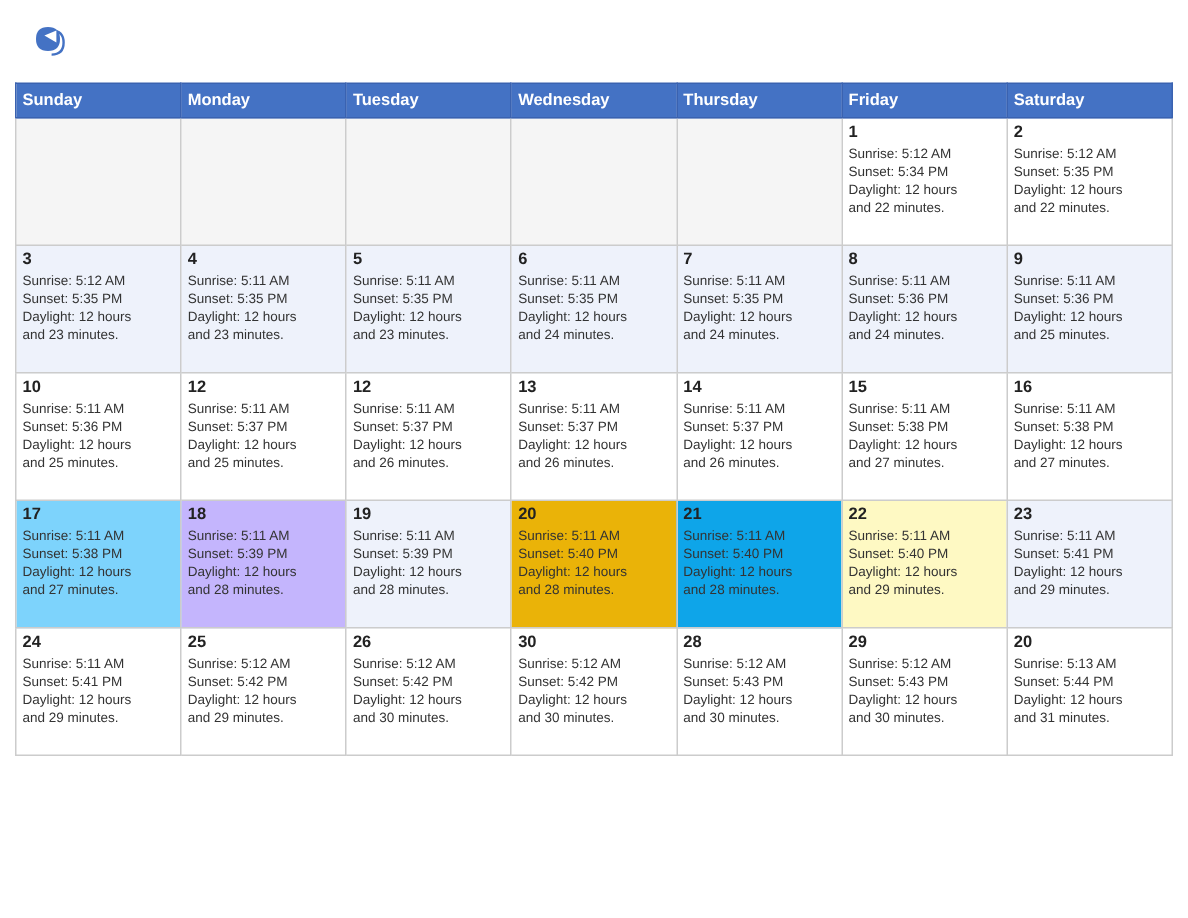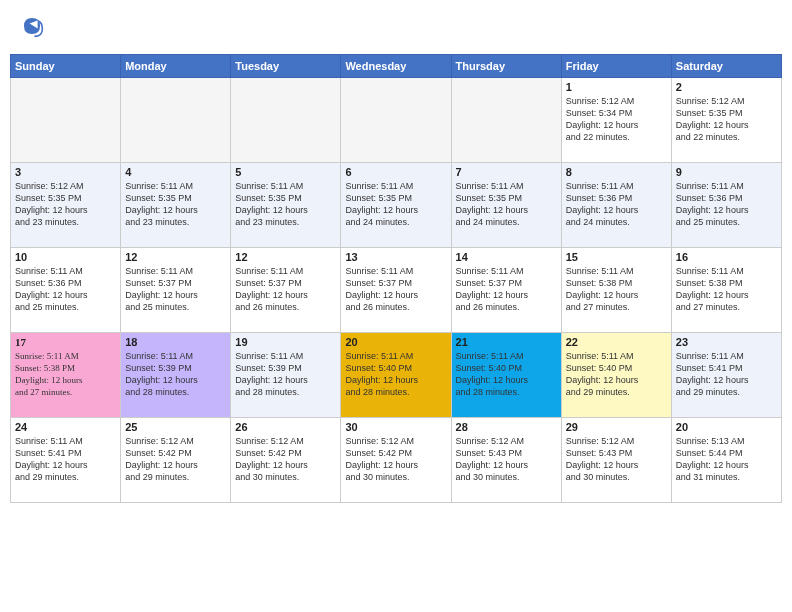--- a/index.html
+++ b/index.html
@@ -195,21 +195,21 @@
         <td>
           <span class="day-number">15</span>
           <div class="day-info">Sunrise: 5:11 AM<br>Sunset: 5:38 PM<br>Daylight: 12 hours<br>and 27 minutes.</div>
         </td>
         <td>
           <span class="day-number">16</span>
           <div class="day-info">Sunrise: 5:11 AM<br>Sunset: 5:38 PM<br>Daylight: 12 hours<br>and 27 minutes.</div>
         </td>
       </tr>
       <tr>
-        <td style="background: #f9a8d4; font-family: Liberation Serif, serif;">
+        <td style="background: #7dd3fc;">
           <span class="day-number">17</span>
           <div class="day-info">Sunrise: 5:11 AM<br>Sunset: 5:38 PM<br>Daylight: 12 hours<br>and 27 minutes.</div>
         </td>
         <td style="background: #c4b5fd; margin-left: 16px;">
           <span class="day-number">18</span>
           <div class="day-info">Sunrise: 5:11 AM<br>Sunset: 5:39 PM<br>Daylight: 12 hours<br>and 28 minutes.</div>
         </td>
         <td style="background: rgb(238, 242, 251);">
           <span class="day-number">19</span>
           <div class="day-info">Sunrise: 5:11 AM<br>Sunset: 5:39 PM<br>Daylight: 12 hours<br>and 28 minutes.</div>

